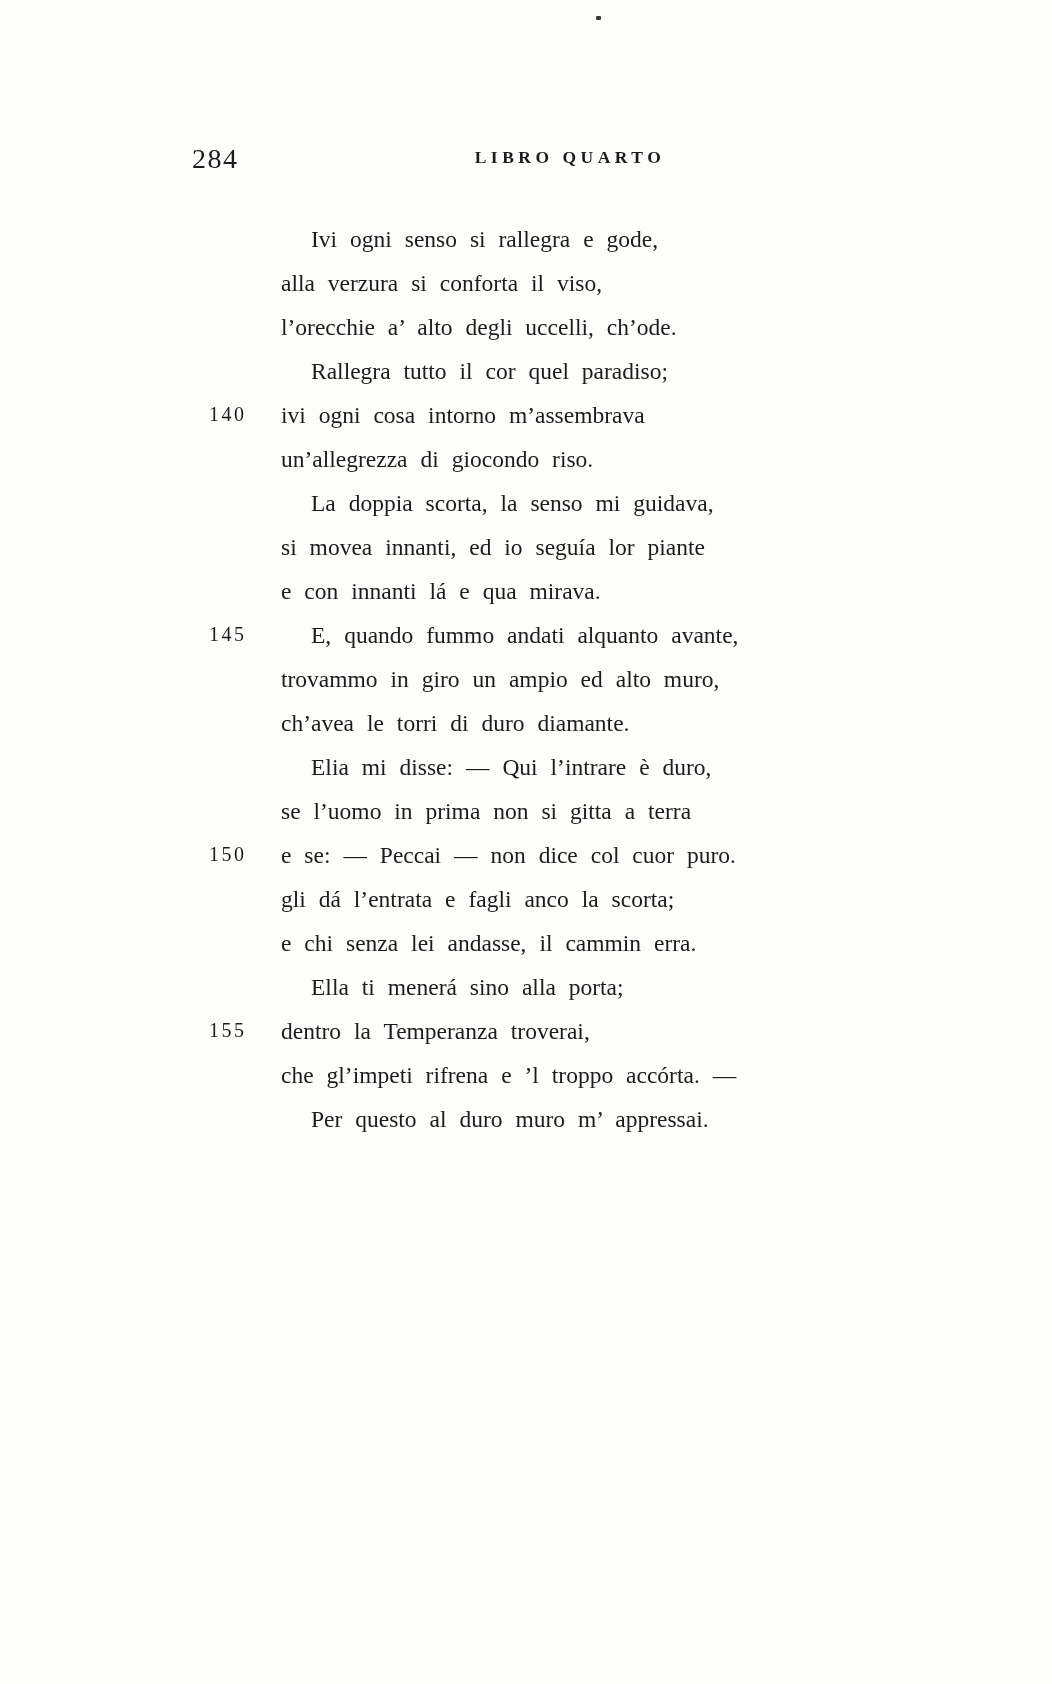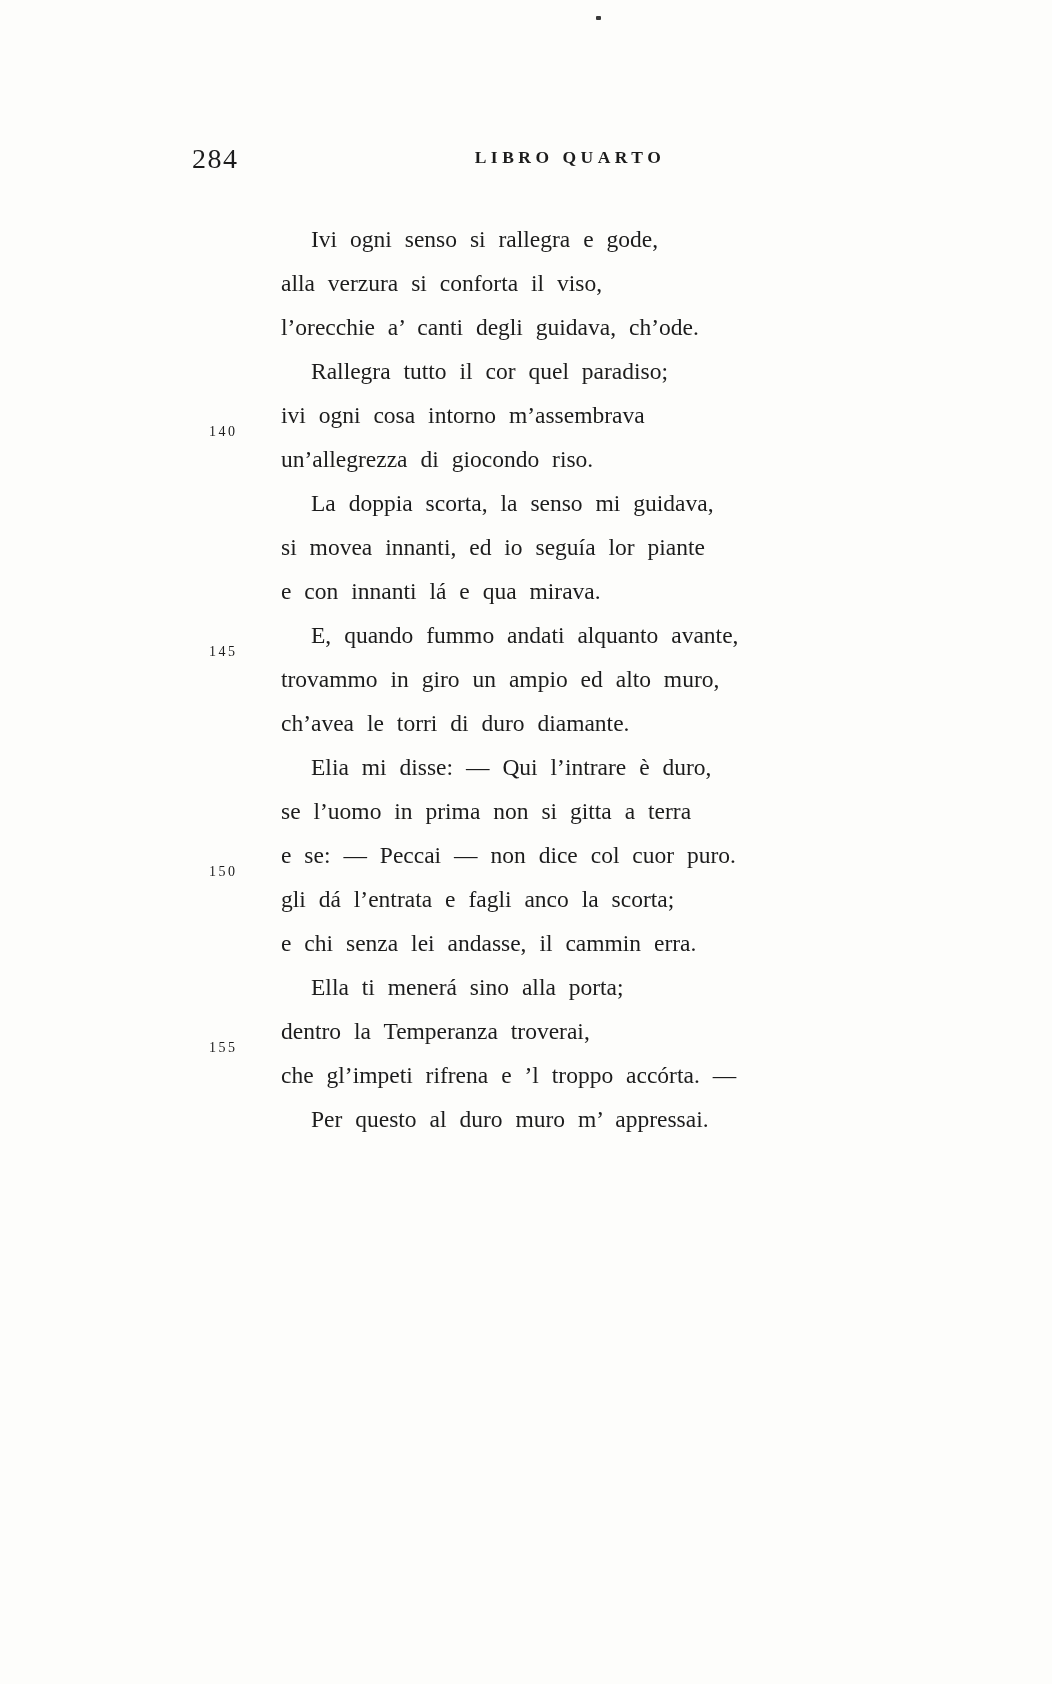--- a/index.html
+++ b/index.html
@@ -30,21 +30,21 @@
     font-weight:600;
   }
   .poem{
     position:absolute;left:0;top:212px;width:1052px;
   }
   .vline{
     position:relative;height:33px;
   }
   .lnum{
     position:absolute;left:209px;top:4px;
-    font-size:14px;letter-spacing:2.5px;margin-top:21px;
+    font-size:20px;letter-spacing:2.5px;
   }
   .ltext{
     display:block;
     padding-left:281px;
     font-size:23.5px;line-height:33px;
     word-spacing:0.3em;
     white-space:nowrap;
     margin-top:11px;
   }
   .indent .ltext{
@@ -63,21 +63,21 @@
   <div class="vline indent">
       <span class="lnum"></span>
       <span class="ltext">Ivi ogni senso si rallegra e gode,</span>
     </div>
   <div class="vline">
       <span class="lnum"></span>
       <span class="ltext">alla verzura si conforta il viso,</span>
     </div>
   <div class="vline">
       <span class="lnum"></span>
-      <span class="ltext">l’orecchie a’ canti degli guidava, ch’ode.</span>
+      <span class="ltext">l’orecchie a’ alto degli uccelli, ch’ode.</span>
     </div>
   <div class="vline indent">
       <span class="lnum"></span>
       <span class="ltext">Rallegra tutto il cor quel paradiso;</span>
     </div>
   <div class="vline">
       <span class="lnum">140</span>
       <span class="ltext">ivi ogni cosa intorno m’assembrava</span>
     </div>
   <div class="vline">

